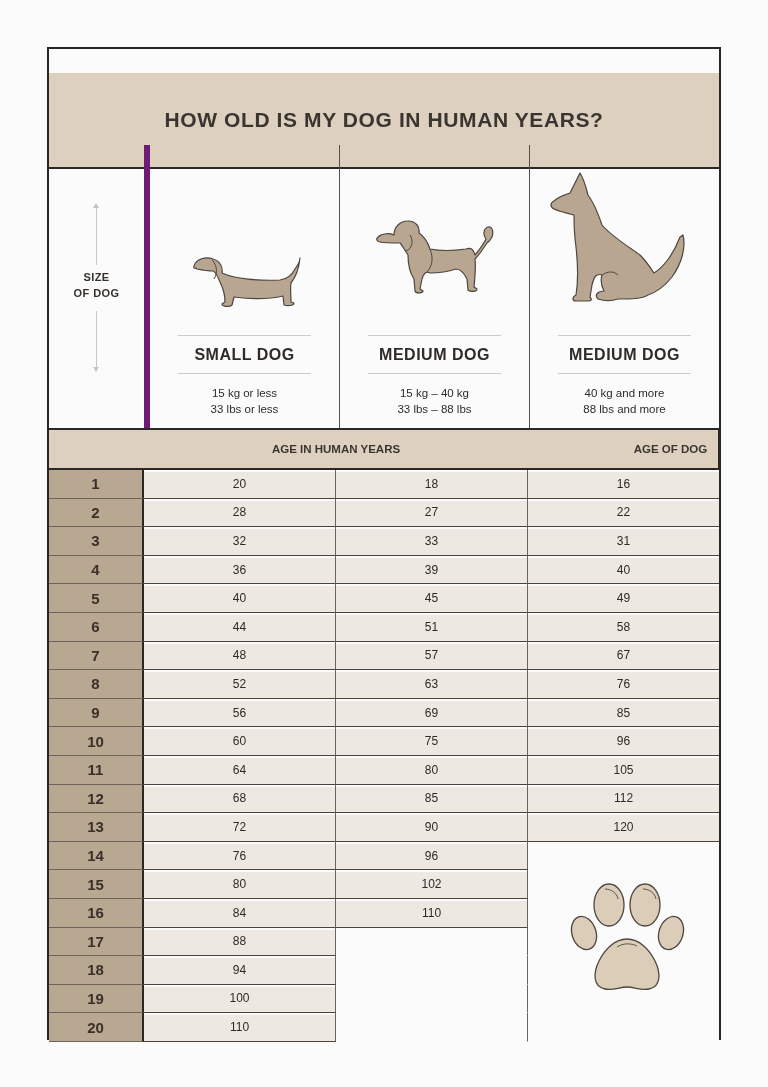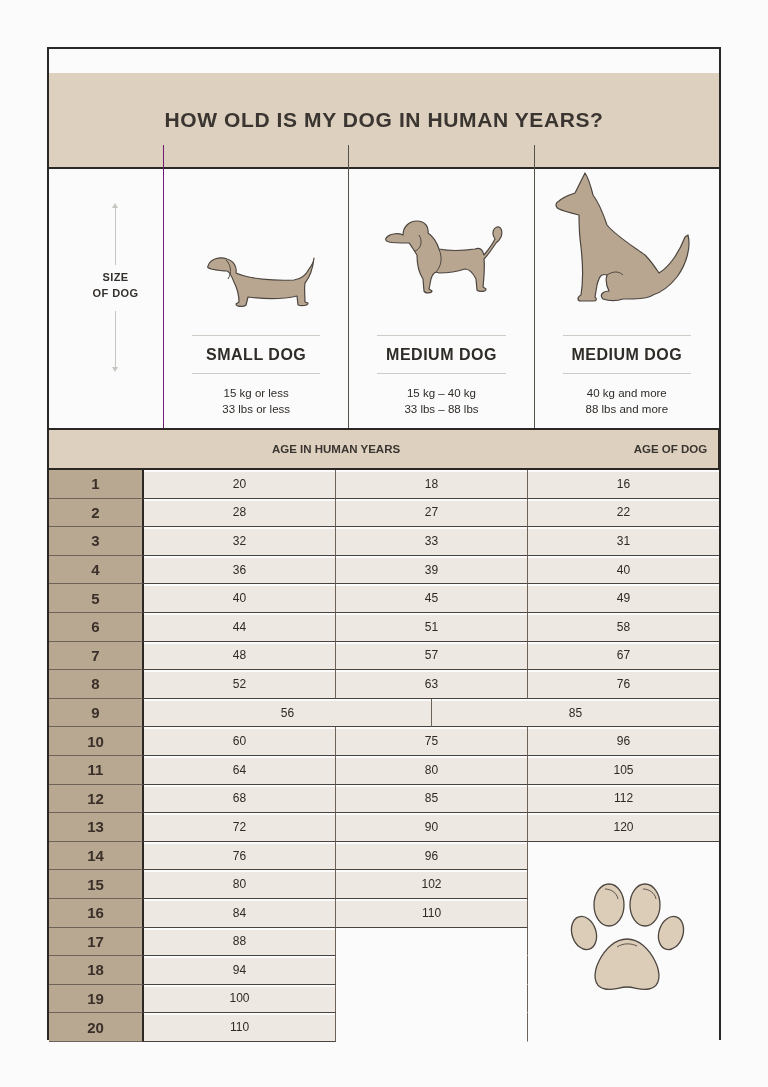--- a/index.html
+++ b/index.html
@@ -32,22 +32,21 @@
     letter-spacing: 0.6px;
     color: #3a3531;
   }
   .sizes {
     position: absolute; left: 0; top: 96px; right: 0; height: 283px;
     display: flex;
     border-bottom: 2px solid #2b2724;
   }
   .size-label-col {
     width: 95px; position: relative;
-    border-right: 1px solid #701a75;
-    margin-left: 19px;
+    border-right: 6px solid #701a75;
   }
   .arrow-line {
     position: absolute; left: 47px; width: 1px; background: #c9c6c2;
   }
   .arrow-up { top: 62px; height: 58px; }
   .arrow-down { top: 166px; height: 58px; }
   .arrow-head-up, .arrow-head-down {
     position: absolute; left: 44px; width: 0; height: 0;
     border-left: 3.5px solid transparent; border-right: 3.5px solid transparent;
   }
@@ -247,20 +246,21 @@
       </div>
       <div class="row">
         <div class="age-cell">8</div>
         <div class="val-cell">52</div>
         <div class="val-cell">63</div>
         <div class="val-cell">76</div>
       </div>
       <div class="row">
         <div class="age-cell">9</div>
         <div class="val-cell">56</div>
+        <div class="val-cell">69</div>
         <div class="val-cell">85</div>
       </div>
       <div class="row">
         <div class="age-cell">10</div>
         <div class="val-cell">60</div>
         <div class="val-cell">75</div>
         <div class="val-cell">96</div>
       </div>
       <div class="row">
         <div class="age-cell">11</div>

